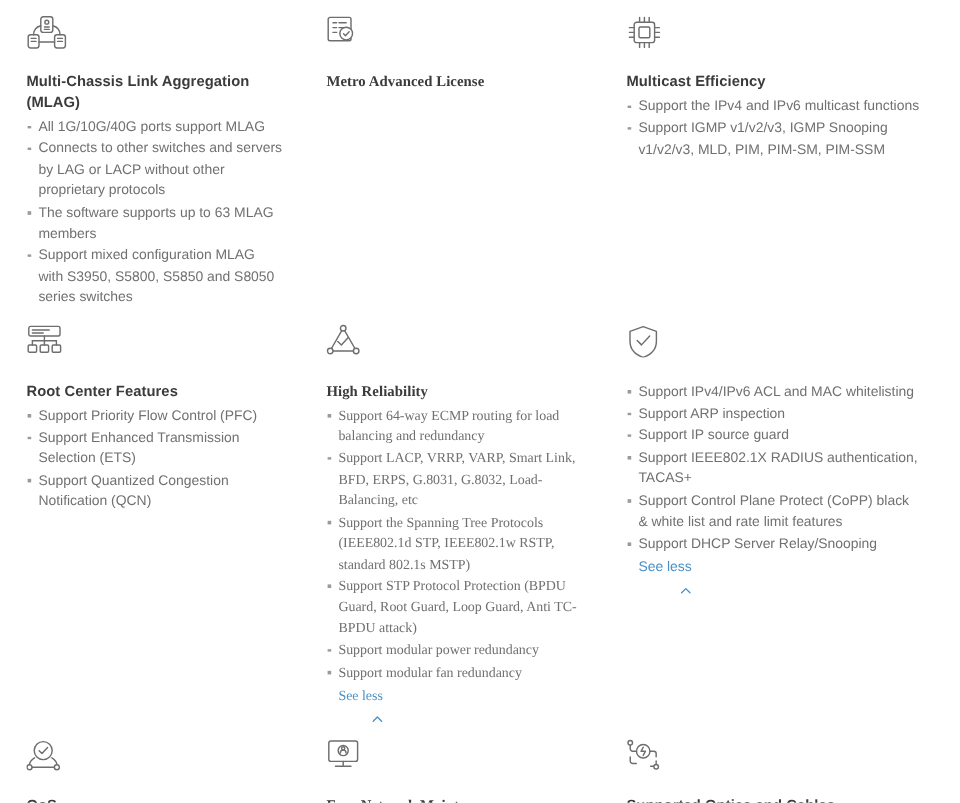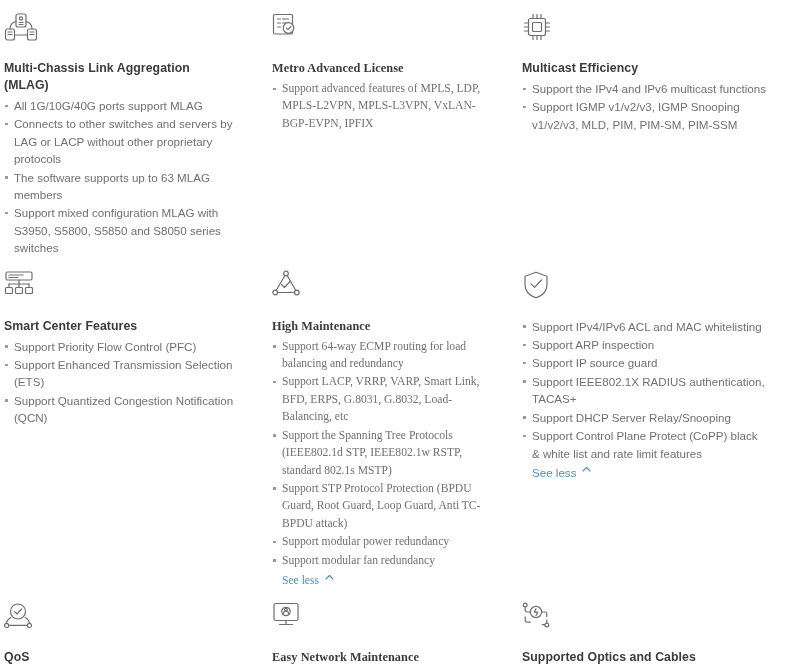--- a/index.html
+++ b/index.html
@@ -18,21 +18,21 @@
 
   .features-grid {
     display: grid;
     grid-template-columns: 252px 252px 280px;
     column-gap: 0px;
     padding: 0;
     margin: 0;
   }
 
   .feature-card {
-    padding: 12px 16px 0 4px;
+    padding: 12px 16px 0 22px;
   }
   .feature-card.col2 { padding-left: 20px; font-family: Liberation Serif, serif; }
   .feature-card.col3 { padding-left: 18px; }
 
   .card-icon {
     height: 42px;
     margin-bottom: 6px;
     display: block;
     color: #6e6e6e;
   }
@@ -71,29 +71,30 @@
     border-radius: 0;
   }
 
   .inline-link {
     color: #4a90c4;
     text-decoration: none;
   }
 
   .see-less {
     display: inline-flex;
-    align-items: flex-start;
+    align-items: flex-end;
     gap: 6px;
     margin-left: 10px;
     margin-top: 1px;
     font-size: 11.6px;
     line-height: 17.4px;
     color: #4a90c4;
     text-decoration: none;
     cursor: pointer;
+    flex-direction: column;
   }
   .see-less .chev {
     display: inline-block;
     width: 9px;
     height: 9px;
     position: relative;
     top: 1px;
   }
   .see-less .chev svg { display: block; }
 </style>
@@ -135,21 +136,20 @@
           <path d="M10.5 7h6"></path>
           <path d="M5.5 11h3"></path>
           <path d="M10.5 11h4"></path>
           <path d="M5.5 15h3"></path>
           <circle cx="16.5" cy="16" r="5.3" fill="#fff"></circle>
           <path d="M14.3 16.1l1.6 1.6 3-3.2"></path>
         </svg>
       </div>
       <div class="card-title">Metro Advanced License</div>
       <ul class="bullet-list">
-        <li>Support advanced features of MPLS, LDP, MPLS-L2VPN, MPLS-L3VPN, VxLAN-BGP-EVPN, IPFIX</li>
       </ul>
     </div>
     <div class="feature-card col3">
       <div class="card-icon">
         <svg width="30" height="30" viewBox="0 0 30 30" fill="none" stroke="currentColor" stroke-width="1.2" stroke-linecap="round" stroke-linejoin="round">
           <rect x="6.5" y="6.5" width="17" height="17" rx="2"></rect>
           <rect x="10.5" y="10.5" width="9" height="9" rx="1"></rect>
           <path d="M11 2.5v4"></path>
           <path d="M15 2.5v4"></path>
           <path d="M19 2.5v4"></path>
@@ -179,36 +179,36 @@
           <path d="M15 10v4"></path>
           <path d="M5 14h20"></path>
           <path d="M5 14v3.5"></path>
           <path d="M15 14v3.5"></path>
           <path d="M25 14v3.5"></path>
           <rect x="1.5" y="17.5" width="7" height="6" rx="1"></rect>
           <rect x="11.5" y="17.5" width="7" height="6" rx="1"></rect>
           <rect x="21.5" y="17.5" width="7" height="6" rx="1"></rect>
         </svg>
       </div>
-      <div class="card-title">Smart Center Features</div>
+      <div class="card-title">Root Center Features</div>
       <ul class="bullet-list">
         <li>Support Priority Flow Control (PFC)</li>
         <li>Support Enhanced Transmission Selection (ETS)</li>
         <li>Support Quantized Congestion Notification (QCN)</li>
       </ul>
     </div>
     <div class="feature-card col2"><div class="card-icon">
         <svg width="28" height="26" viewBox="0 0 28 26" fill="none" stroke="currentColor" stroke-width="1.2" stroke-linecap="round" stroke-linejoin="round">
           <path d="M14 3.5L25 22.5H3L14 3.5z"></path>
           <circle cx="14" cy="3.5" r="2.3" fill="#fff"></circle>
           <circle cx="3.2" cy="22.5" r="2.3" fill="#fff"></circle>
           <circle cx="24.8" cy="22.5" r="2.3" fill="#fff"></circle>
           <path d="M9.5 14.5l3 3 5.5-6"></path>
         </svg>
-      </div><div class="card-title">High Maintenance</div><ul class="bullet-list">
+      </div><div class="card-title">High Reliability</div><ul class="bullet-list">
         <li>Support 64-way ECMP routing for load balancing and redundancy</li>
         <li>Support LACP, VRRP, VARP, Smart Link, BFD, ERPS, G.8031, G.8032, Load-Balancing, etc</li>
         <li>Support the Spanning Tree Protocols (IEEE802.1d STP, IEEE802.1w RSTP, standard 802.1s MSTP)</li>
         <li>Support STP Protocol Protection (BPDU Guard, Root Guard, Loop Guard, Anti TC-BPDU attack)</li>
         <li>Support modular power redundancy</li>
         <li>Support modular fan redundancy</li>
       </ul><a class="see-less">
         <span>See less</span>
         <span class="chev">
           <svg width="9" height="9" viewBox="0 0 9 9" fill="none" stroke="currentColor" stroke-width="1.1" stroke-linecap="round" stroke-linejoin="round">
@@ -219,22 +219,22 @@
     <div class="feature-card col3"><div class="card-icon">
         <svg width="28" height="28" viewBox="0 0 28 28" fill="none" stroke="currentColor" stroke-width="1.2" stroke-linecap="round" stroke-linejoin="round">
           <path d="M14 2.2l11 4v8.2c0 6.6-4.6 11.2-11 13.4C7.6 25.6 3 21 3 14.4V6.2l11-4z"></path>
           <path d="M9 13.8l3.6 3.6L19.4 10"></path>
         </svg>
       </div><ul class="bullet-list">
         <li>Support IPv4/IPv6 ACL and MAC whitelisting</li>
         <li>Support ARP inspection</li>
         <li>Support IP source guard</li>
         <li>Support IEEE802.1X RADIUS authentication, TACAS+</li>
+        <li>Support Control Plane Protect (CoPP) black &amp; white list and rate limit features</li>
         <li>Support DHCP Server Relay/Snooping</li>
-        <li>Support Control Plane Protect (CoPP) black &amp; white list and rate limit features</li>
       </ul><a class="see-less">
         <span>See less</span>
         <span class="chev">
           <svg width="9" height="9" viewBox="0 0 9 9" fill="none" stroke="currentColor" stroke-width="1.1" stroke-linecap="round" stroke-linejoin="round">
             <path d="M1 6L4.5 2.5L8 6"></path>
           </svg>
         </span>
       </a></div>
     <div class="feature-card">
       <div class="card-icon">

